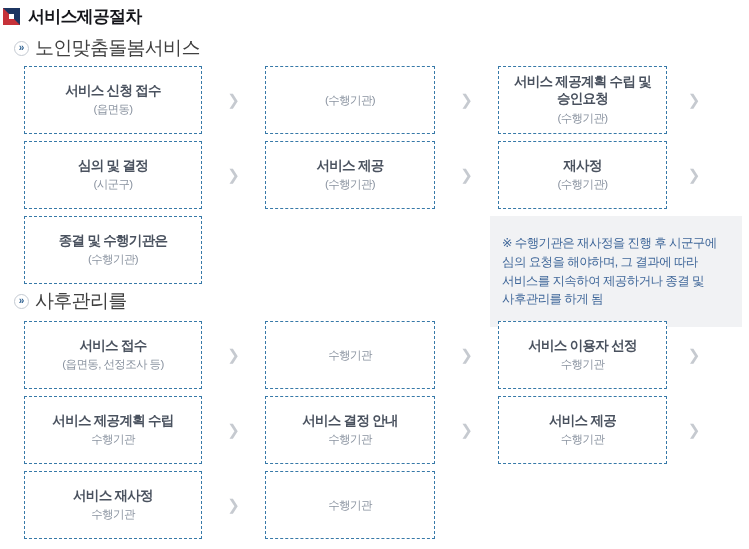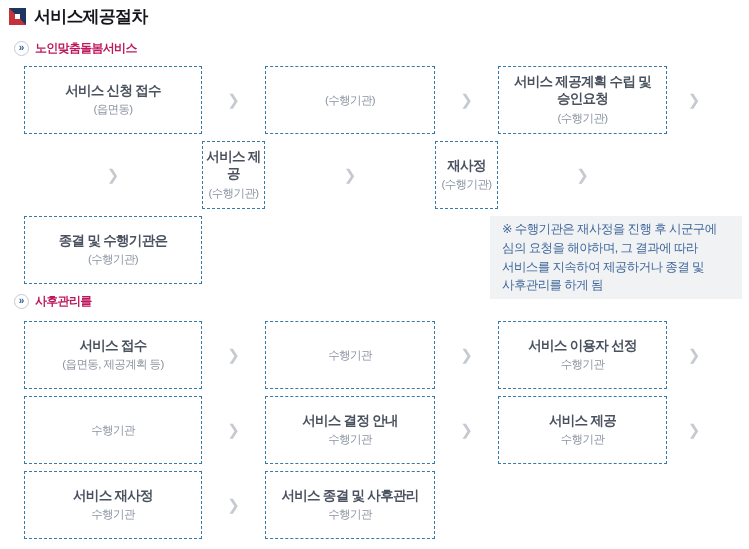--- a/index.html
+++ b/index.html
@@ -1,51 +1,51 @@
 <!DOCTYPE html>
 <html><head>
 <meta charset="utf-8">
 <style>
   * { margin:0; padding:0; box-sizing:border-box; }
   html,body { background:#fff; }
   body { font-family:"Liberation Sans","DejaVu Sans",sans-serif; }
   .page { position:relative; width:749px; height:549px; background:#ffffff; overflow:hidden; }
 
   
-  .title-row { display:flex; align-items:center; gap:8px; padding:6px 0 0 9px; height:26px; }
+  .title-row { display:flex; align-items:center; gap:8px; padding:6px 0 0 3px; height:26px; }
   .title-icon { width:17px; height:17px; display:inline-block; position:relative; flex:0 0 auto;
                 background:linear-gradient(to top right,#c63239 49.5%,#1c3561 50.5%); }
   .title-icon::after { content:""; position:absolute; left:6px; top:6px; width:5px; height:5px; background:#fff; }
   .page-title { font-size:17px; font-weight:bold; color:#15161b; letter-spacing:-0.8px; }
 
   
   .section-heading { display:flex; align-items:center; gap:6px; margin-left:14px; height:16px; }
   .heading-1 { margin-top:14px; }
   .heading-2 { margin-top:9px; }
   .bullet-circle { width:15px; height:15px; border:1px solid #c4cad2; border-radius:50%;
                    color:#2d6090; font-size:10px; line-height:12px; text-align:center;
                    font-weight:bold; flex:0 0 auto; }
-  .section-heading-text { font-size:12px; font-weight:bold; color:#be185d; letter-spacing:-0.7px; }
+  .section-heading-text { font-size:19px; font-weight:normal; color:#404040; letter-spacing:-0.7px; }
 
   
   .rows { margin:10px 17px 0 24px; position:relative; width:697px; }
   .rows-2 { margin-top:12px; }
   .flow-row { display:grid; grid-template-columns:178px 63px 170px 63px 169px 54px; height:68px; margin-bottom:7px; }
   .box { border:1px dashed #3779a8; background:#fff; display:flex; flex-direction:column;
          align-items:center; justify-content:center; gap:3px; padding:2px; }
   .box-title { font-size:13.5px; font-weight:bold; color:#4a525f; text-align:center;
                white-space:pre-line; line-height:1.25; letter-spacing:-0.7px; }
   .box-sub { font-size:11.5px; color:#8a93a0; letter-spacing:-0.6px; }
   .arrow { display:flex; align-items:center; justify-content:center; color:#c6cad0;
            font-size:15px; font-weight:bold; }
 
   
   .note { position:absolute; left:466px; top:150px; width:252px; min-height:80px;
           background:#f1f2f4; color:#41689a; font-size:12.5px; line-height:1.5;
-          padding:4px 12px; white-space:pre-line; letter-spacing:-0.6px; }
+          padding:18px 12px; white-space:pre-line; letter-spacing:-0.6px; }
 </style>
 </head>
 <body>
 
 <div class="page">
 
   <div class="title-row">
     <span class="title-icon"></span>
     <h1 class="page-title">서비스제공절차</h1>
   </div>
@@ -68,20 +68,24 @@
       <div class="arrow">❯</div>
       <div class="box">
         <div class="box-title">서비스 제공계획 수립 및
 승인요청</div>
         <div class="box-sub">(수행기관)</div>
       </div>
       <div class="arrow">❯</div>
     </div>
 
     <div class="flow-row">
+      <div class="box">
+        <div class="box-title">심의 및 결정</div>
+        <div class="box-sub">(시군구)</div>
+      </div>
       <div class="arrow">❯</div>
       <div class="box">
         <div class="box-title">서비스 제공</div>
         <div class="box-sub">(수행기관)</div>
       </div>
       <div class="arrow">❯</div>
       <div class="box">
         <div class="box-title">재사정</div>
         <div class="box-sub">(수행기관)</div>
       </div>
@@ -108,36 +112,37 @@
 
   <div class="section-heading heading-2">
     <span class="bullet-circle">»</span>
     <span class="section-heading-text">사후관리를</span>
   </div>
 
   <div class="rows rows-2">
     <div class="flow-row">
       <div class="box">
         <div class="box-title">서비스 접수</div>
-        <div class="box-sub">(읍면동, 제공계획 등)</div>
+        <div class="box-sub">(읍면동, 선정조사 등)</div>
       </div>
       <div class="arrow">❯</div>
       <div class="box">
         <div class="box-sub">수행기관</div>
       </div>
       <div class="arrow">❯</div>
       <div class="box">
         <div class="box-title">서비스 이용자 선정</div>
         <div class="box-sub">수행기관</div>
       </div>
       <div class="arrow">❯</div>
     </div>
 
     <div class="flow-row">
       <div class="box">
+        <div class="box-title">서비스 제공계획 수립</div>
         <div class="box-sub">수행기관</div>
       </div>
       <div class="arrow">❯</div>
       <div class="box">
         <div class="box-title">서비스 결정 안내</div>
         <div class="box-sub">수행기관</div>
       </div>
       <div class="arrow">❯</div>
       <div class="box">
         <div class="box-title">서비스 제공</div>
@@ -146,21 +151,20 @@
       <div class="arrow">❯</div>
     </div>
 
     <div class="flow-row">
       <div class="box">
         <div class="box-title">서비스 재사정</div>
         <div class="box-sub">수행기관</div>
       </div>
       <div class="arrow">❯</div>
       <div class="box">
-        <div class="box-title">서비스 종결 및 사후관리</div>
         <div class="box-sub">수행기관</div>
       </div>
       <div></div>
         <div></div>
         <div></div>
     </div>
   </div>
 
 </div>
 

